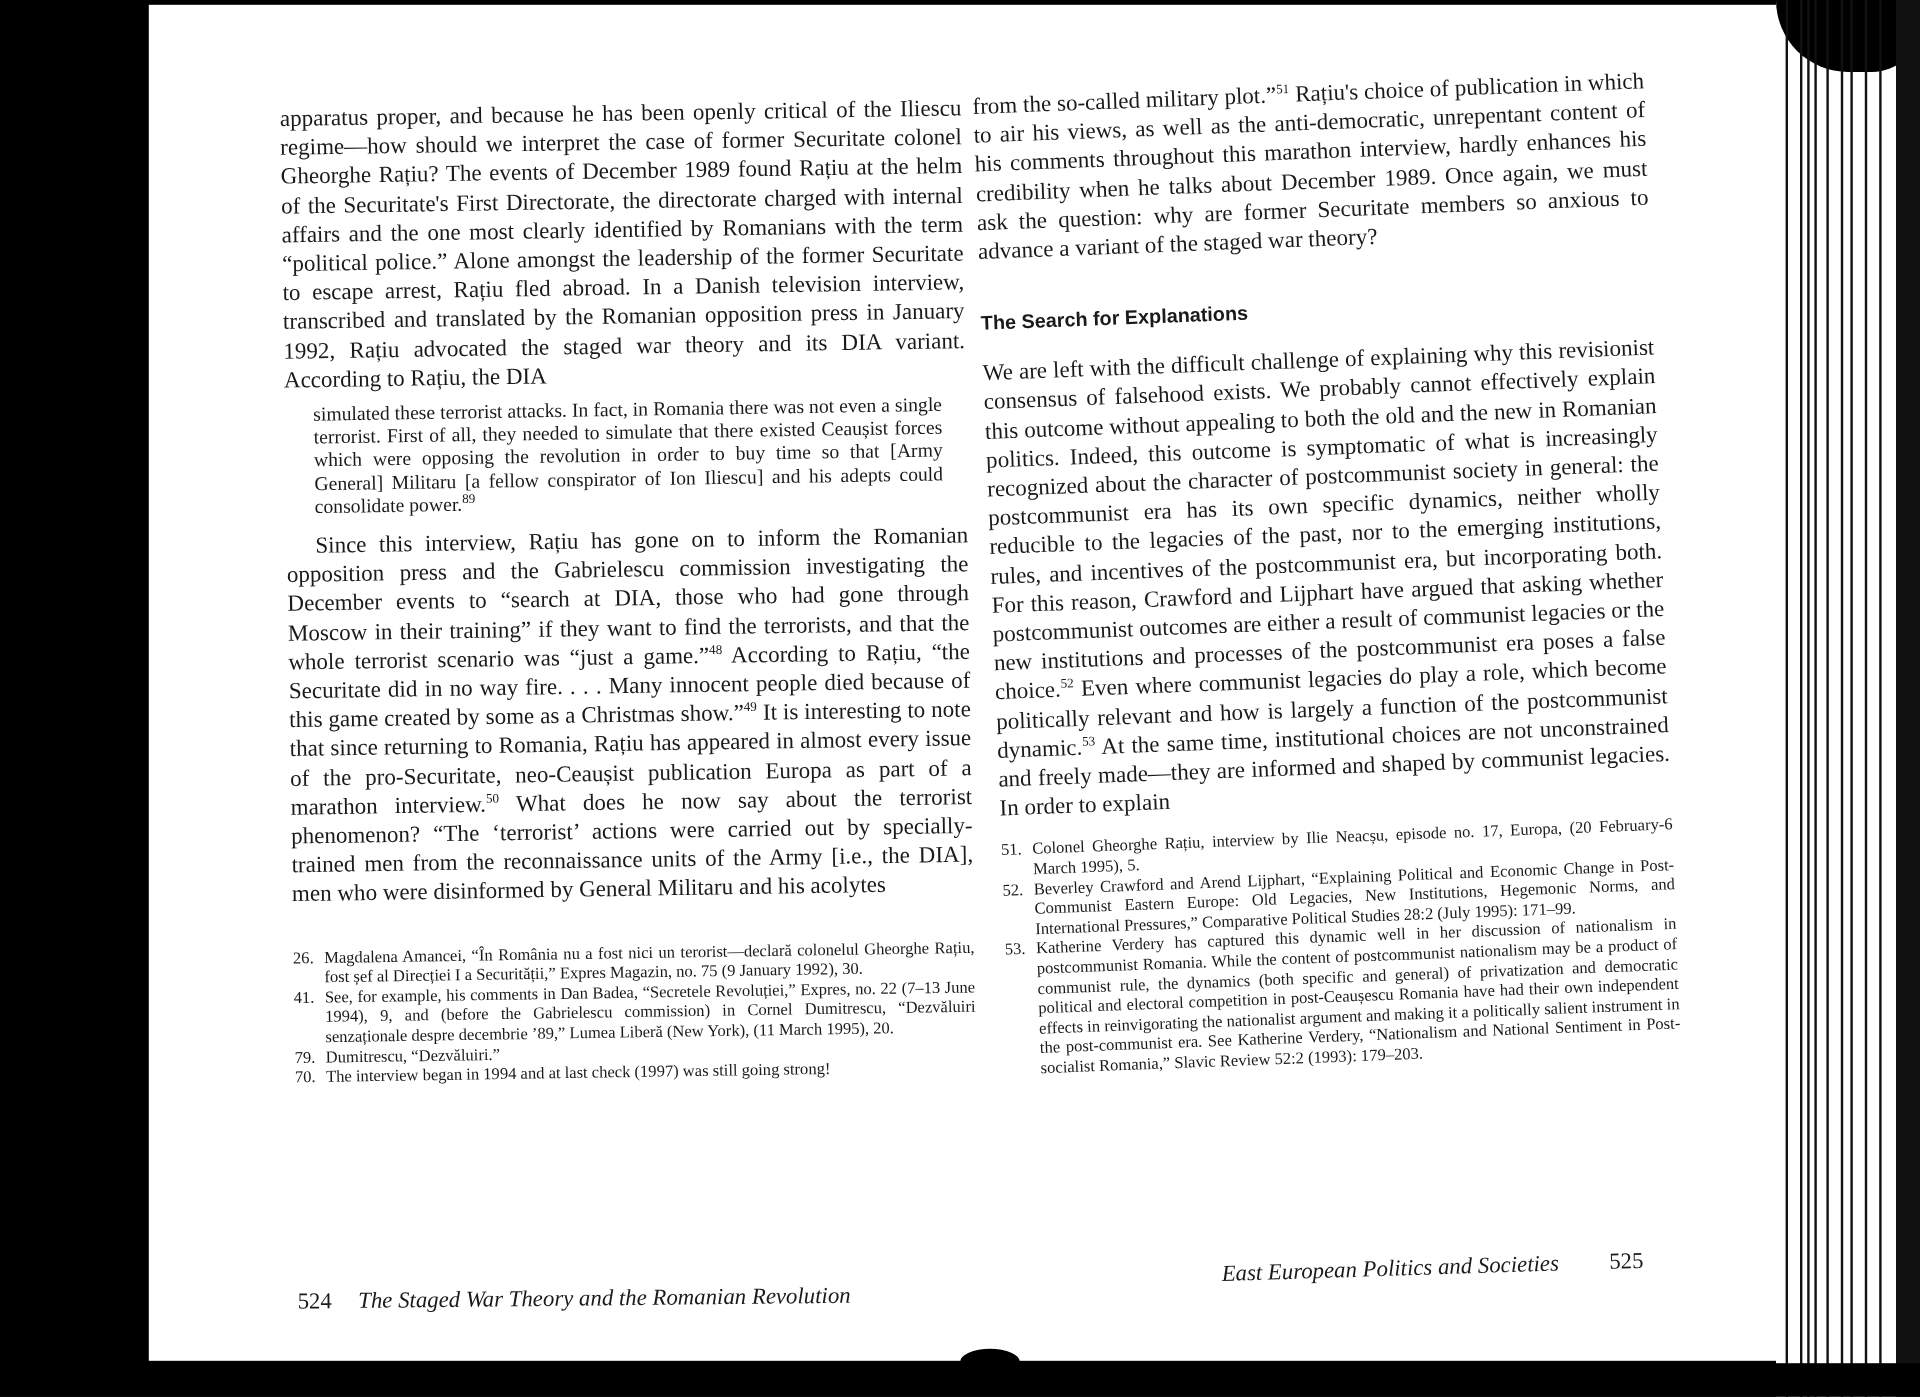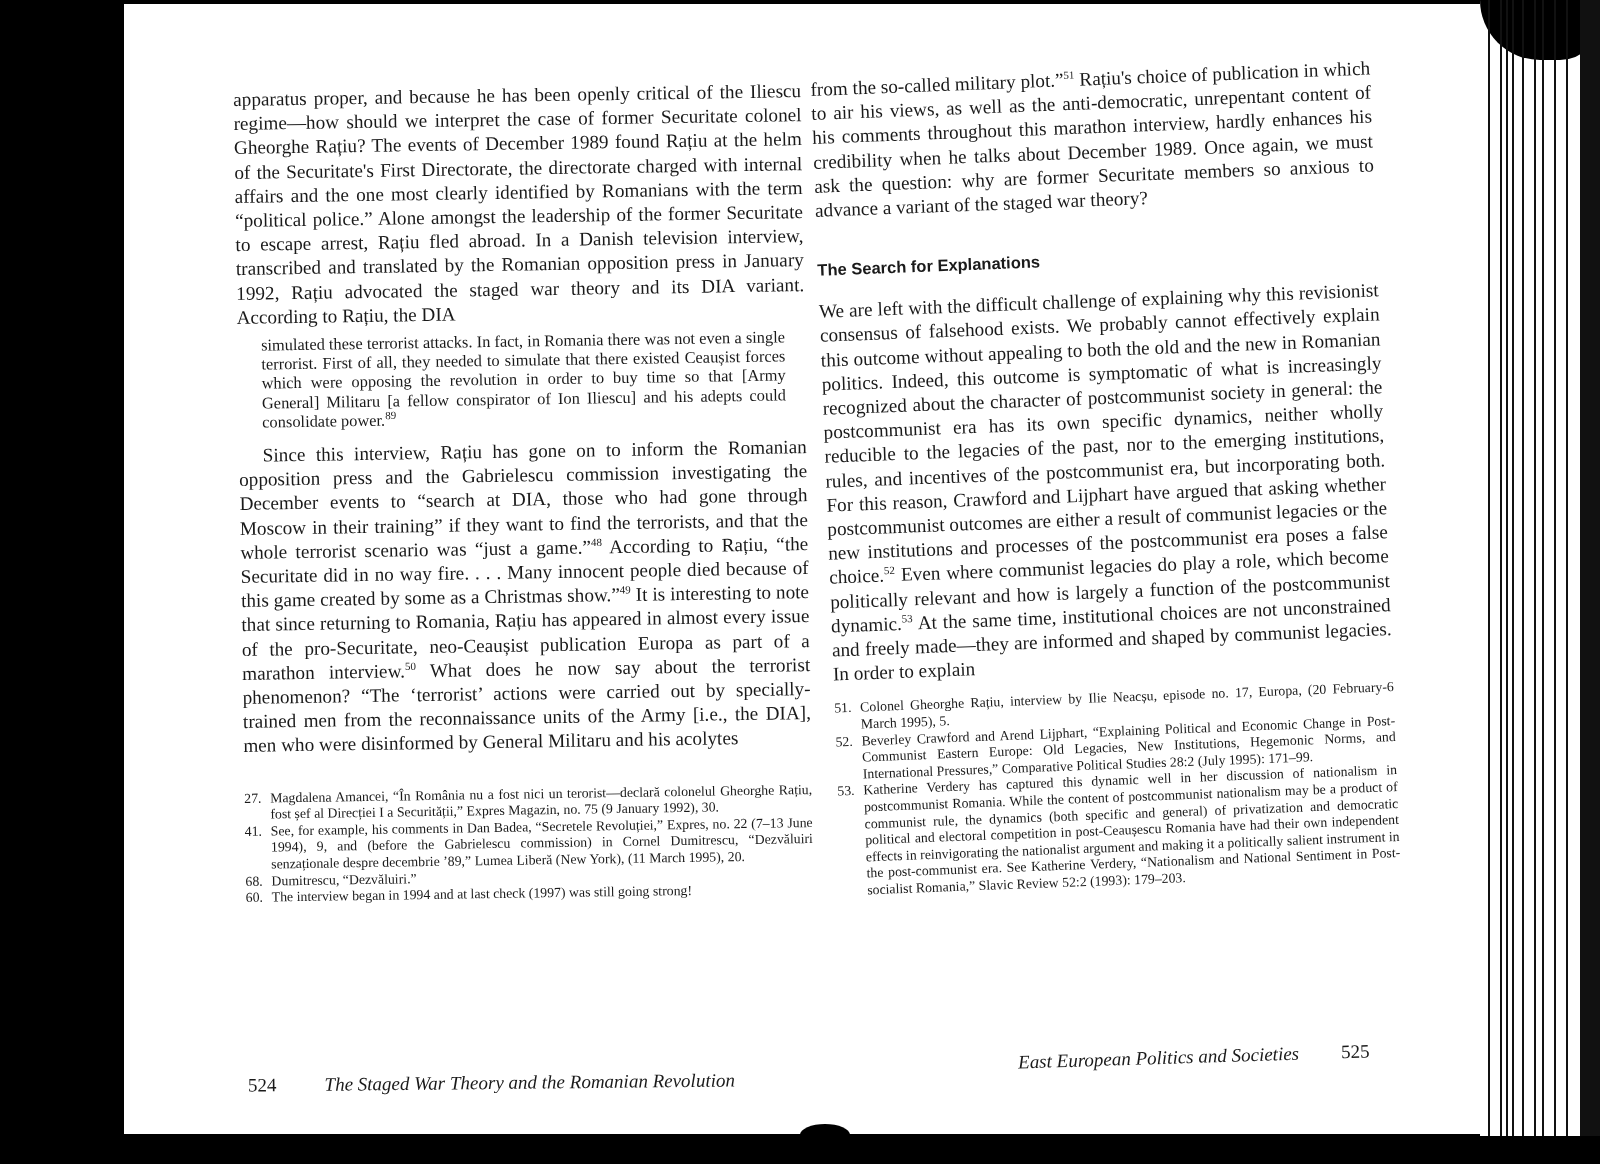--- a/index.html
+++ b/index.html
@@ -47,21 +47,21 @@
   sup { font-size: 11px; vertical-align: super; line-height: 0; }
   .notes { margin-top: 32px; font-size: 13.8px; line-height: 16.6px; }
   .note { display: flex; text-align: justify; }
   .note .num { flex: 0 0 26px; }
   .note .txt { flex: 1; }
   .running-foot {
     position: absolute; font-size: 19px; display: flex; align-items: baseline;
   }
   .foot-left { left: 248px; top: 1072px; transform: rotate(-0.6deg); }
   .foot-right { left: 1018px; top: 1046px; transform: rotate(-1.8deg); }
-  .foot-left .pnum { margin-right: 48px; text-align: center; }
+  .foot-left .pnum { margin-right: 22px; text-align: center; }
   .foot-right .pnum { margin-left: 42px; }
   .foot-title { font-style: italic; }
 </style>
 </head>
 <body>
 
 <div class="spread"></div>
 <div class="binding">
   <div class="cap"></div>
   <div class="edge" style="left:8px"></div>
@@ -77,33 +77,33 @@
 </div>
 <div class="bottom-bar"></div>
 <div class="bottom-bump"></div>
 
 <div class="page page-left">
   <p class="body-text">apparatus proper, and because he has been openly critical of the Iliescu regime—how should we interpret the case of former Securitate colonel Gheorghe Rațiu? The events of December 1989 found Rațiu at the helm of the Securitate's First Directorate, the directorate charged with internal affairs and the one most clearly identified by Romanians with the term “political police.” Alone amongst the leadership of the former Securitate to escape arrest, Rațiu fled abroad. In a Danish television interview, transcribed and translated by the Romanian opposition press in January 1992, Rațiu advocated the staged war theory and its DIA variant. According to Rațiu, the DIA</p>
   <p class="block-quote"><span>simulated these terrorist attacks. In fact, in Romania there was not even a single terrorist. First of all, they needed to simulate that there existed Ceaușist forces which were opposing the revolution in order to buy time so that [Army General] Militaru [a fellow conspirator of Ion Iliescu] and his adepts could consolidate power.</span><sup>89</sup></p>
   <p class="body-text indent"><span>Since this interview, Rațiu has gone on to inform the Romanian opposition press and the Gabrielescu commission investigating the December events to “search at DIA, those who had gone through Moscow in their training” if they want to find the terrorists, and that the whole terrorist scenario was “just a game.”</span><sup>48</sup><span> According to Rațiu, “the Securitate did in no way fire. . . . Many innocent people died because of this game created by some as a Christmas show.”</span><sup>49</sup><span> It is interesting to note that since returning to Romania, Rațiu has appeared in almost every issue of the pro-Securitate, neo-Ceaușist publication Europa as part of a marathon interview.</span><sup>50</sup><span> What does he now say about the terrorist phenomenon? “The ‘terrorist’ actions were carried out by specially-trained men from the reconnaissance units of the Army [i.e., the DIA], men who were disinformed by General Militaru and his acolytes</span></p>
   <div class="notes">
     <div class="note">
-        <span class="num">27.</span>
+        <span class="num">26.</span>
         <span class="txt">Magdalena Amancei, “În România nu a fost nici un terorist—declară colonelul Gheorghe Rațiu, fost șef al Direcției I a Securității,” Expres Magazin, no. 75 (9 January 1992), 30.</span>
       </div>
     <div class="note">
         <span class="num">41.</span>
         <span class="txt">See, for example, his comments in Dan Badea, “Secretele Revoluției,” Expres, no. 22 (7–13 June 1994), 9, and (before the Gabrielescu commission) in Cornel Dumitrescu, “Dezvăluiri senzaționale despre decembrie ’89,” Lumea Liberă (New York), (11 March 1995), 20.</span>
       </div>
     <div class="note">
-        <span class="num">68.</span>
+        <span class="num">79.</span>
         <span class="txt">Dumitrescu, “Dezvăluiri.”</span>
       </div>
     <div class="note">
-        <span class="num">60.</span>
+        <span class="num">70.</span>
         <span class="txt">The interview began in 1994 and at last check (1997) was still going strong!</span>
       </div>
   </div>
 </div>
 <div class="running-foot foot-left">
   <span class="pnum">524</span>
   <span class="foot-title">The Staged War Theory and the Romanian Revolution</span>
 </div>
 
 <div class="page page-right">

